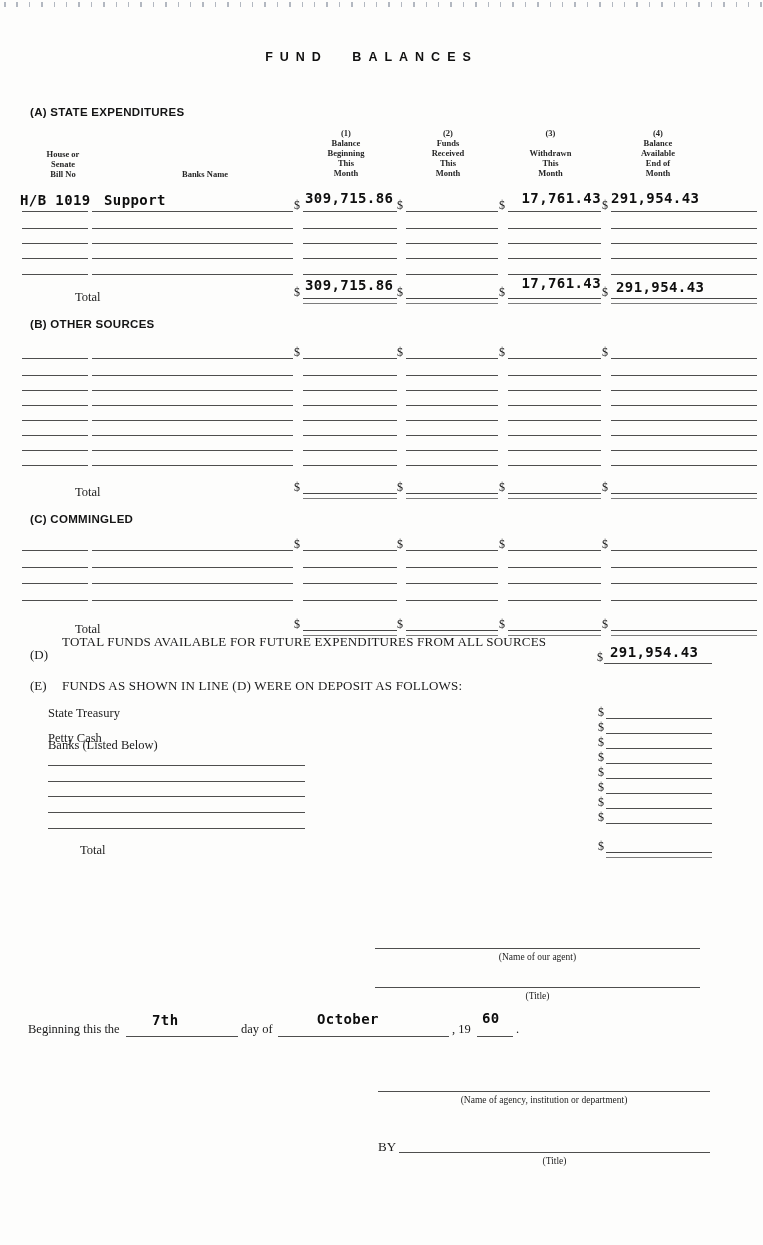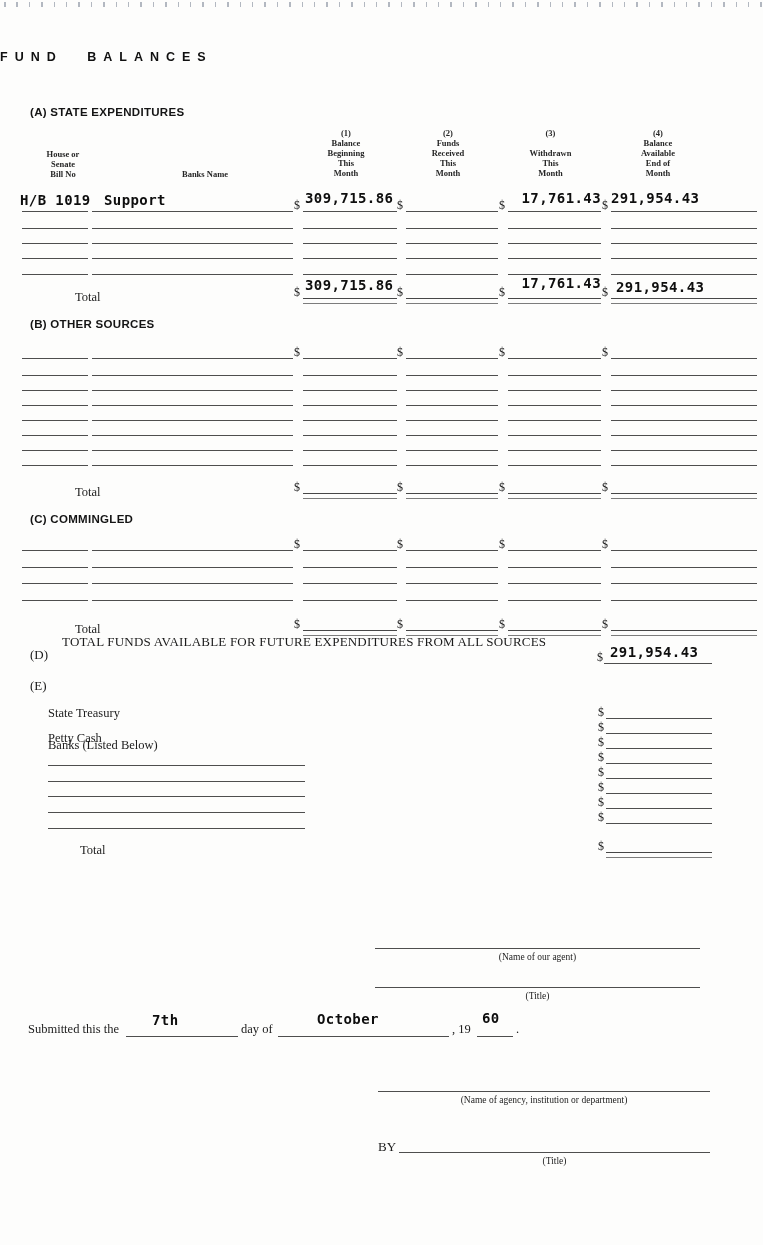--- a/index.html
+++ b/index.html
@@ -17,21 +17,21 @@
   .ds{position:absolute;font:12px "Liberation Serif",serif;color:#202020;top:-13px;}
   .d1{left:294px}.d2{left:397px}.d3{left:499px}.d4{left:602px}
   .tv{position:absolute;font-family:"DejaVu Sans Mono","Liberation Mono",monospace;font-weight:700;
       font-size:14px;color:#0e0e0e;letter-spacing:.4px;white-space:nowrap;}
   .ser{position:absolute;font-family:"Liberation Serif",serif;color:#1b1b1b;white-space:nowrap;}
   .cap{position:absolute;font-family:"Liberation Serif",serif;font-size:9.5px;color:#222;text-align:center;}
   .sh{position:absolute;font-family:"Liberation Sans",sans-serif;font-weight:700;font-size:11.5px;
       color:#141414;letter-spacing:.3px;white-space:nowrap;}
   .ch{position:absolute;font-family:"Liberation Serif",serif;font-weight:700;font-size:8.5px;line-height:10px;
       color:#262626;text-align:center;white-space:pre-line;}
-  .title{position:absolute;top:50px;left:0;width:743px;
+  .title{position:absolute;top:50px;left:0;width:743px;text-align:center;
          font-family:"Liberation Sans",sans-serif;font-weight:700;font-size:12.5px;color:#101010;
          letter-spacing:7px;word-spacing:14px;}
   .body-text{position:absolute;left:28px;top:870px;width:708px;font-family:"Liberation Serif",serif;
              font-size:13px;line-height:21px;color:#161616;text-indent:45px;word-spacing:2.5px;text-align:justify;}
   .t12{font-size:12.5px;}
 </style>
 </head>
 <body>
 
 <div class="page">
@@ -266,20 +266,21 @@
       <div class="dbl l6"></div>
   </div>
 
   <div class="ser" style="left:30px;top:647px;font-size:13px">(D)</div>
   <div class="ser" style="left:62px;top:634px;font-size:13px;letter-spacing:.2px">TOTAL FUNDS AVAILABLE FOR FUTURE EXPENDITURES FROM ALL SOURCES</div>
   <span class="ser" style="left:597px;top:650px;font-size:12px">$</span>
   <span class="tv" style="left:610px;top:644px">291,954.43</span>
   <div class="r" style="left:604px;width:108px;top:663px"></div>
 
   <div class="ser" style="left:30px;top:678px;font-size:13px">(E)</div>
+  <div class="ser" style="left:62px;top:678px;font-size:13px;letter-spacing:.2px">FUNDS AS SHOWN IN LINE (D) WERE ON DEPOSIT AS FOLLOWS:</div>
 
   <div class="ser t12" style="left:48px;top:706px">State Treasury</div>
   <div class="ser t12" style="left:48px;top:731px">Petty Cash</div>
   <div class="ser t12" style="left:48px;top:738px">Banks (Listed Below)</div>
   <div class="r" style="left:48px;width:257px;top:765px"></div>
   <div class="r" style="left:48px;width:257px;top:781px"></div>
   <div class="r" style="left:48px;width:257px;top:796px"></div>
   <div class="r" style="left:48px;width:257px;top:812px"></div>
   <div class="r" style="left:48px;width:257px;top:828px"></div>
 
@@ -321,21 +322,21 @@
     <span class="ds" style="left:598px">$</span>
     <div class="dbl" style="left:606px;width:106px"></div>
   </div>
 
 
   <div class="r" style="left:375px;width:325px;top:948px"></div>
   <div class="cap" style="left:375px;width:325px;top:952px">(Name of our agent)</div>
   <div class="r" style="left:375px;width:325px;top:987px"></div>
   <div class="cap" style="left:375px;width:325px;top:991px">(Title)</div>
 
-  <div class="ser t12" style="left:28px;top:1022px">Submitted this the</div>
+  <div class="ser t12" style="left:28px;top:1022px">Beginning this the</div>
   <div class="r" style="left:126px;width:112px;top:1036px"></div>
   <span class="tv" style="left:152px;top:1012px">7th</span>
   <div class="ser t12" style="left:241px;top:1022px">day of</div>
   <div class="r" style="left:278px;width:171px;top:1036px"></div>
   <span class="tv" style="left:317px;top:1011px">October</span>
   <div class="ser t12" style="left:452px;top:1022px">, 19</div>
   <div class="r" style="left:477px;width:36px;top:1036px"></div>
   <span class="tv" style="left:482px;top:1010px">60</span>
   <div class="ser t12" style="left:516px;top:1022px">.</div>
 

